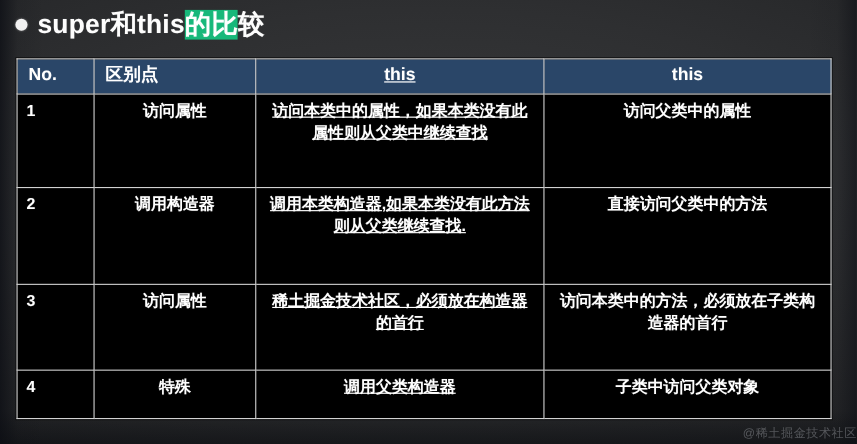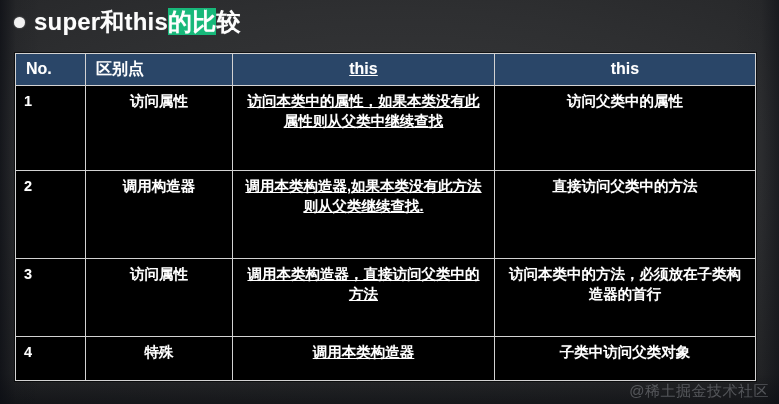--- a/index.html
+++ b/index.html
@@ -111,24 +111,24 @@
   td.col-this, td.col-super { text-align: center; }
 
   tr.row-1 td { height: 85px; }
   tr.row-2 td { height: 88px; }
   tr.row-3 td { height: 78px; }
   tr.row-4 td { height: 44px; vertical-align: middle; }
 
   
   #watermark {
     position: absolute;
-    right: 10px;
+    right: 0;
     bottom: 3px;
     color: rgba(215,218,224,0.30);
-    font-size: 15px;
+    font-size: 11px;
     letter-spacing: .5px;
     white-space: nowrap;
     z-index: 4;
     pointer-events: none;
   }
 </style>
 </head>
 <body>
 
 <div id="slide">
@@ -156,27 +156,27 @@
       </tr>
       <tr class="row-2">
         <td class="col-no">2</td>
         <td class="col-point">调用构造器</td>
         <td class="col-this">调用本类构造器,如果本类没有此方法则从父类继续查找.</td>
         <td class="col-super">直接访问父类中的方法</td>
       </tr>
       <tr class="row-3">
         <td class="col-no">3</td>
         <td class="col-point">访问属性</td>
-        <td class="col-this">调用本类构造器，直接访问父类中的方法</td>
+        <td class="col-this">稀土掘金技术社区，必须放在构造器的首行</td>
         <td class="col-super">访问本类中的方法，必须放在子类构造器的首行</td>
       </tr>
       <tr class="row-4">
         <td class="col-no">4</td>
         <td class="col-point">特殊</td>
-        <td class="col-this">调用本类构造器</td>
+        <td class="col-this">调用父类构造器</td>
         <td class="col-super">子类中访问父类对象</td>
       </tr>
     </tbody>
   </table>
 
   <div id="watermark">@稀土掘金技术社区</div>
 
 </div>
 
 </body></html>

